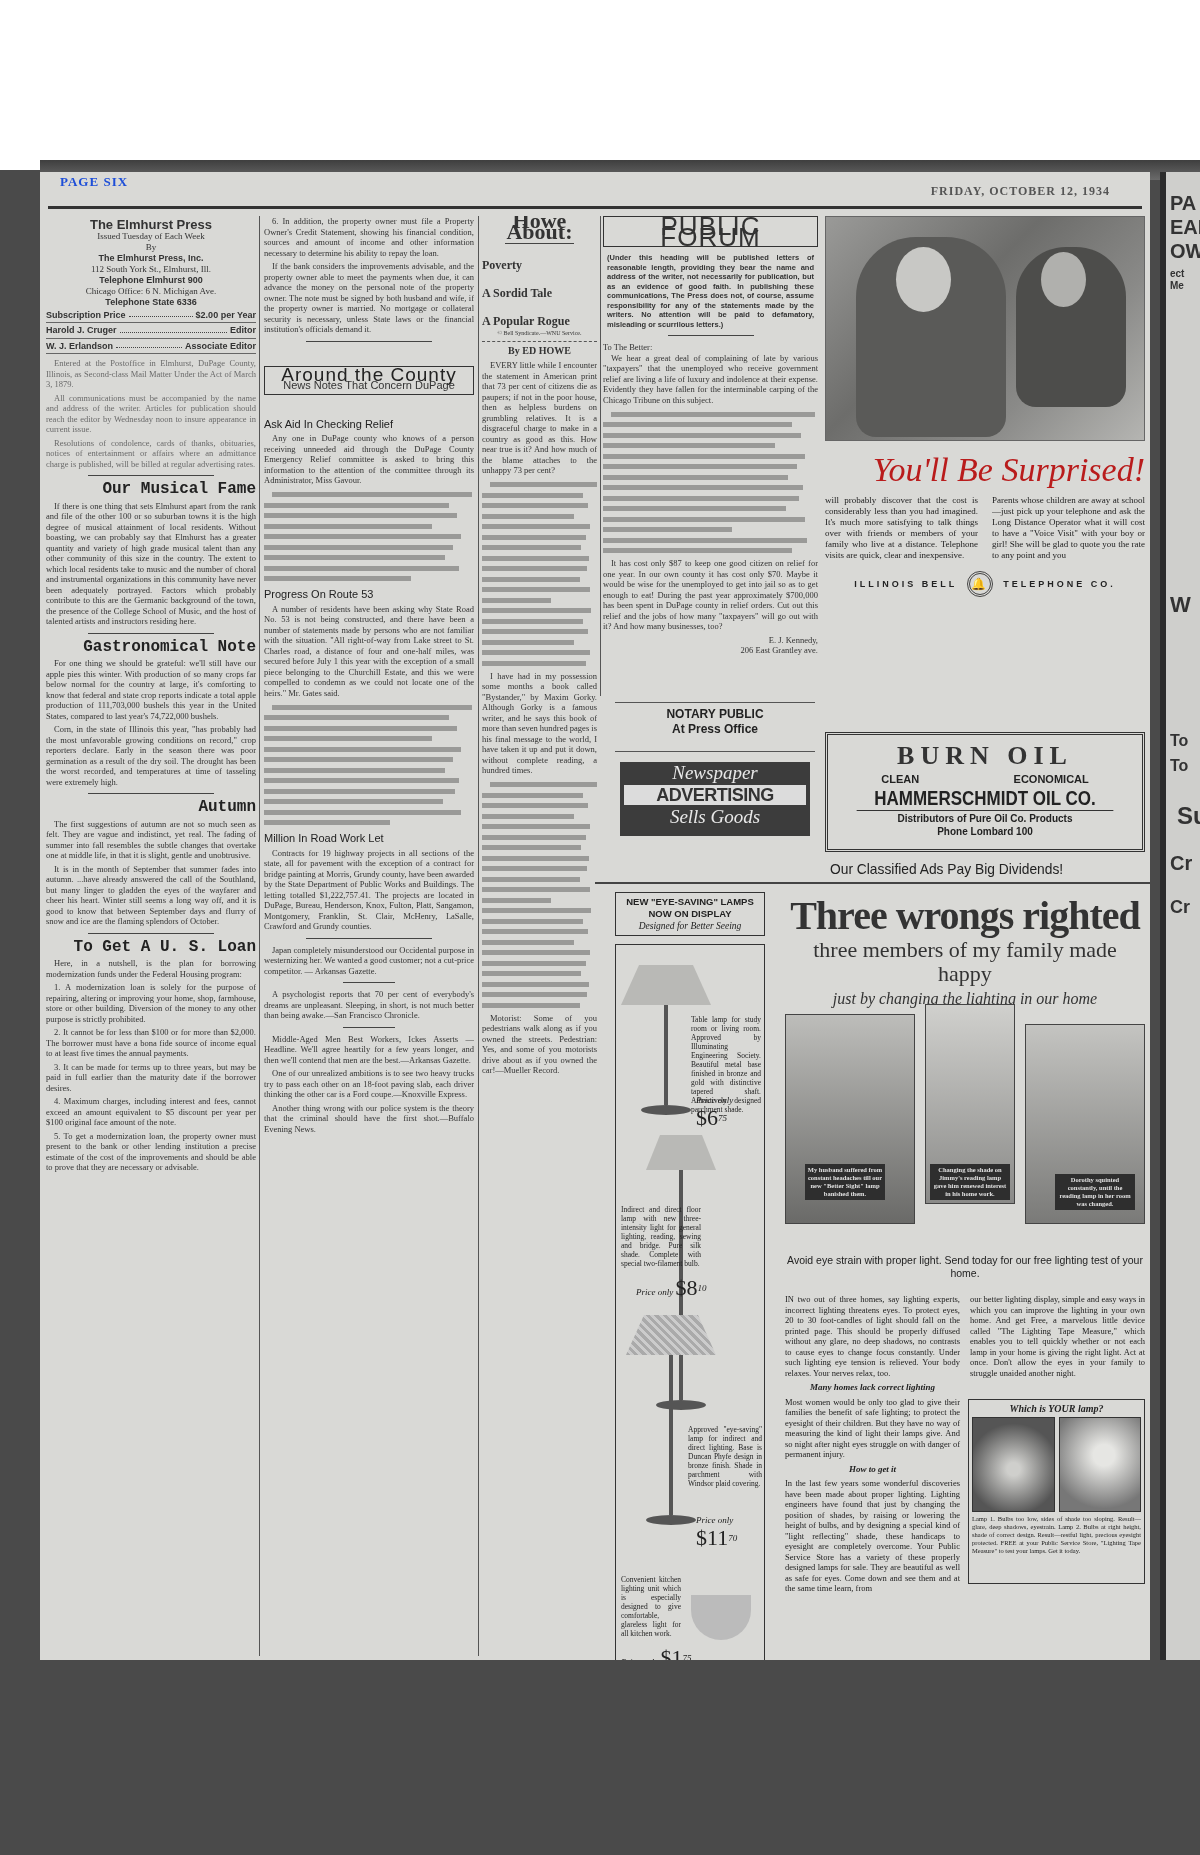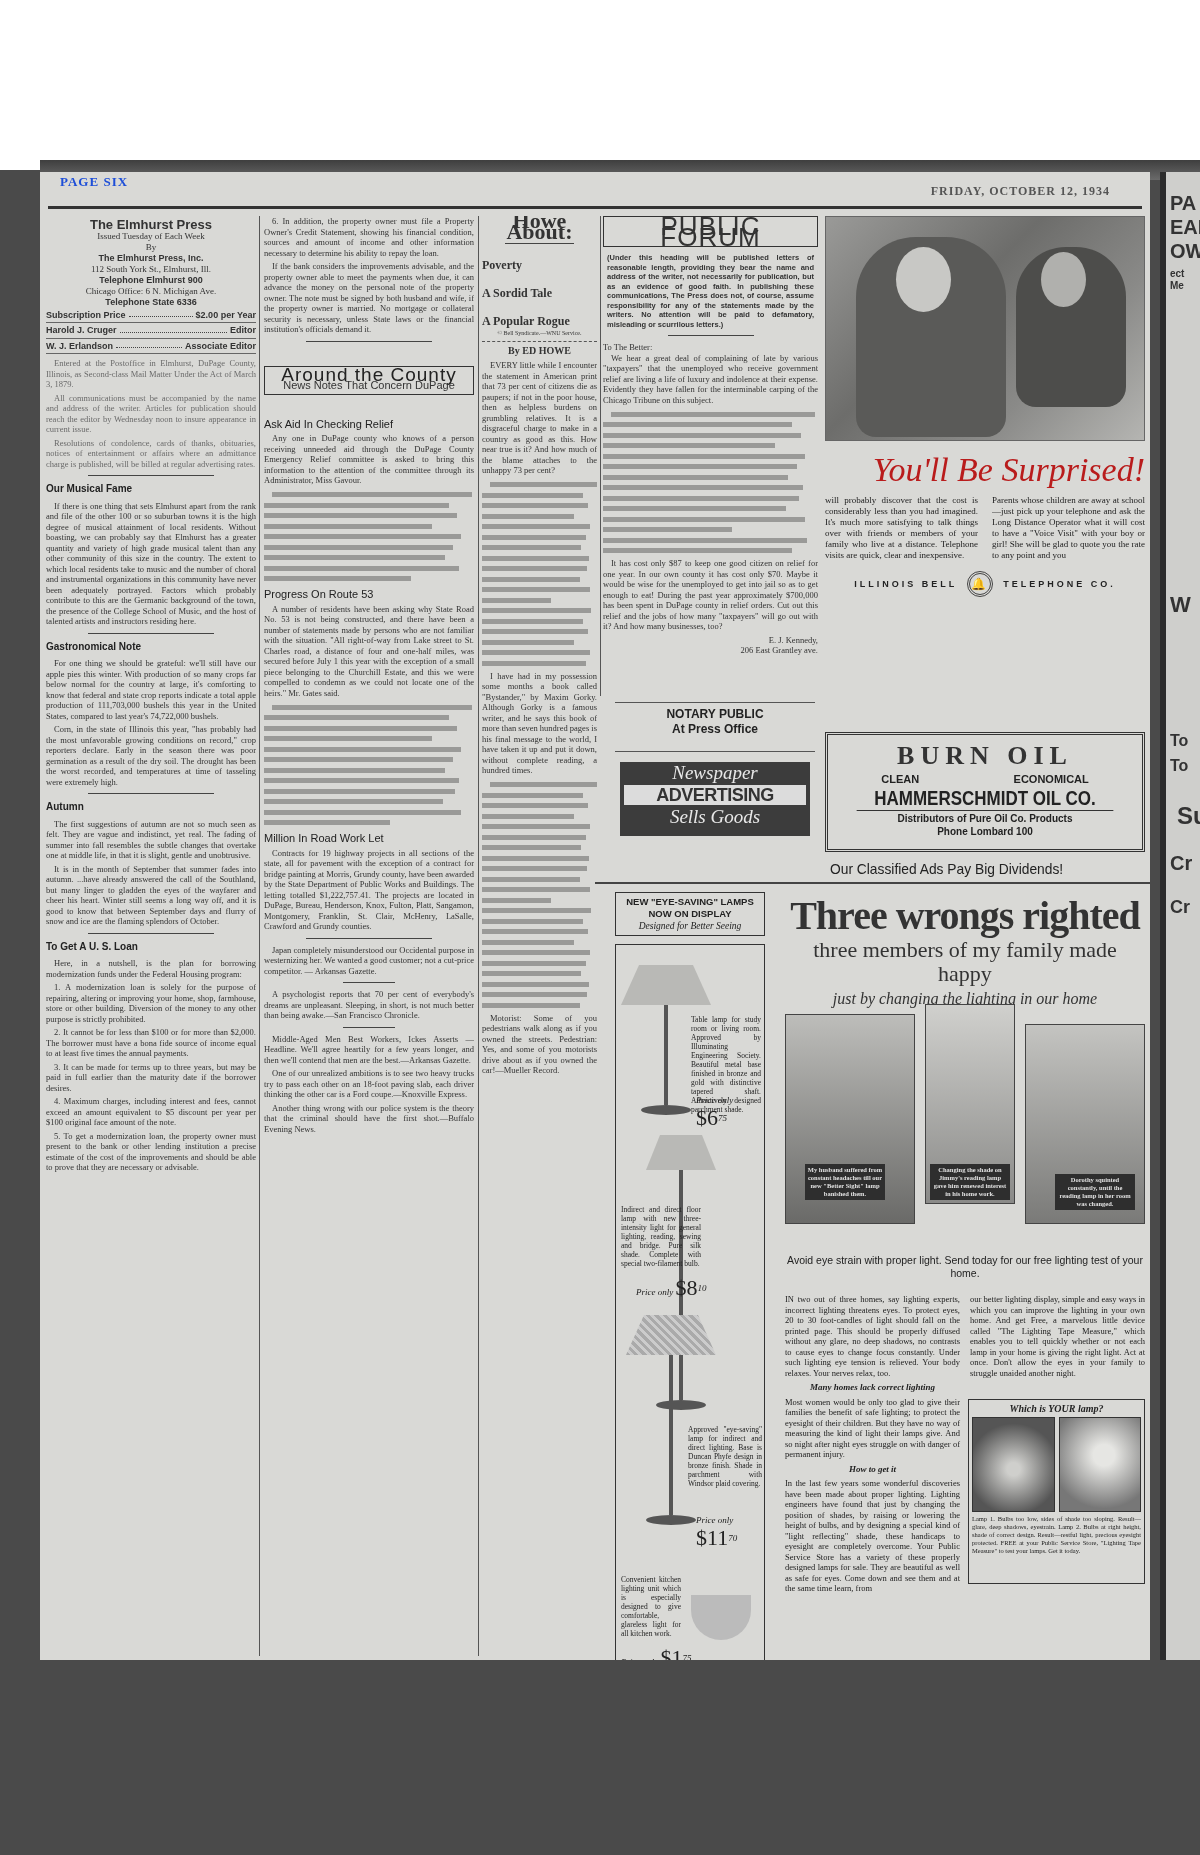--- a/index.html
+++ b/index.html
@@ -11,21 +11,21 @@
   .bottom-dark { position: absolute; left: 0; top: 1660px; width: 1200px; height: 195px; background: #4a4a4a; }
   .masthead-line { position: absolute; left: 8px; right: 8px; top: 34px; border-top: 3px solid #333; }
   .folio-left { position: absolute; left: 20px; top: 2px; font-size: 13px; font-weight: bold; letter-spacing: 1px; color: #1d4ed8; }
   .folio-right { position: absolute; right: 40px; top: 12px; font-size: 12px; font-weight: bold; letter-spacing: 1px; color: #555; }
   .col { position: absolute; top: 44px; font-size: 8.5px; line-height: 10.5px; color: #333; text-align: justify; overflow: hidden; }
   .col1 { left: 6px; width: 210px; height: 1440px; }
   .col2 { left: 224px; width: 210px; height: 1440px; }
   .col3 { left: 442px; width: 115px; height: 900px; }
   .col4 { left: 563px; width: 210px; height: 560px; }
   .vrule { position: absolute; top: 44px; width: 1px; background: #555; }
-  h2.head { font-family: Liberation Sans, sans-serif; font-weight: bold; font-size: 10px; text-align: left; margin: 8px 0 6px; color: #222; }
+  h2.head { font-family: Liberation Mono, monospace; font-weight: bold; font-size: 16px; text-align: right; margin: 8px 0 6px; color: #222; }
   .hr { border-top: 1px solid #444; width: 60%; margin: 6px auto; }
   .filler { color: #6a6a6a; text-indent: 8px; margin-bottom: 3px; }
   .filler span { display: inline-block; height: 5px; background: #9a9a98; margin: 0 2px 0 0; vertical-align: middle; }
   .mast-title { font-family: "Liberation Sans", sans-serif; font-weight: bold; font-size: 13px; text-align: center; margin-top: 4px; }
   .mast-line { text-align: center; font-size: 9px; line-height: 11px; }
   .mast-bold { font-family: "Liberation Sans", sans-serif; font-weight: bold; }
   .dotted-row { display: flex; justify-content: space-between; font-family: "Liberation Sans", sans-serif; font-weight: bold; font-size: 9px; border-bottom: 1px solid #666; padding: 2px 0; }
   .dotted-row .dots { flex: 1; border-bottom: 1px dotted #444; margin: 0 3px 3px; }
   .around-box { border: 1.5px solid #333; margin: 24px 0; padding: 3px; text-align: center; }
   .around-title { font-family: "Liberation Sans", sans-serif; font-size: 19px; letter-spacing: 1px; color: #222; }

